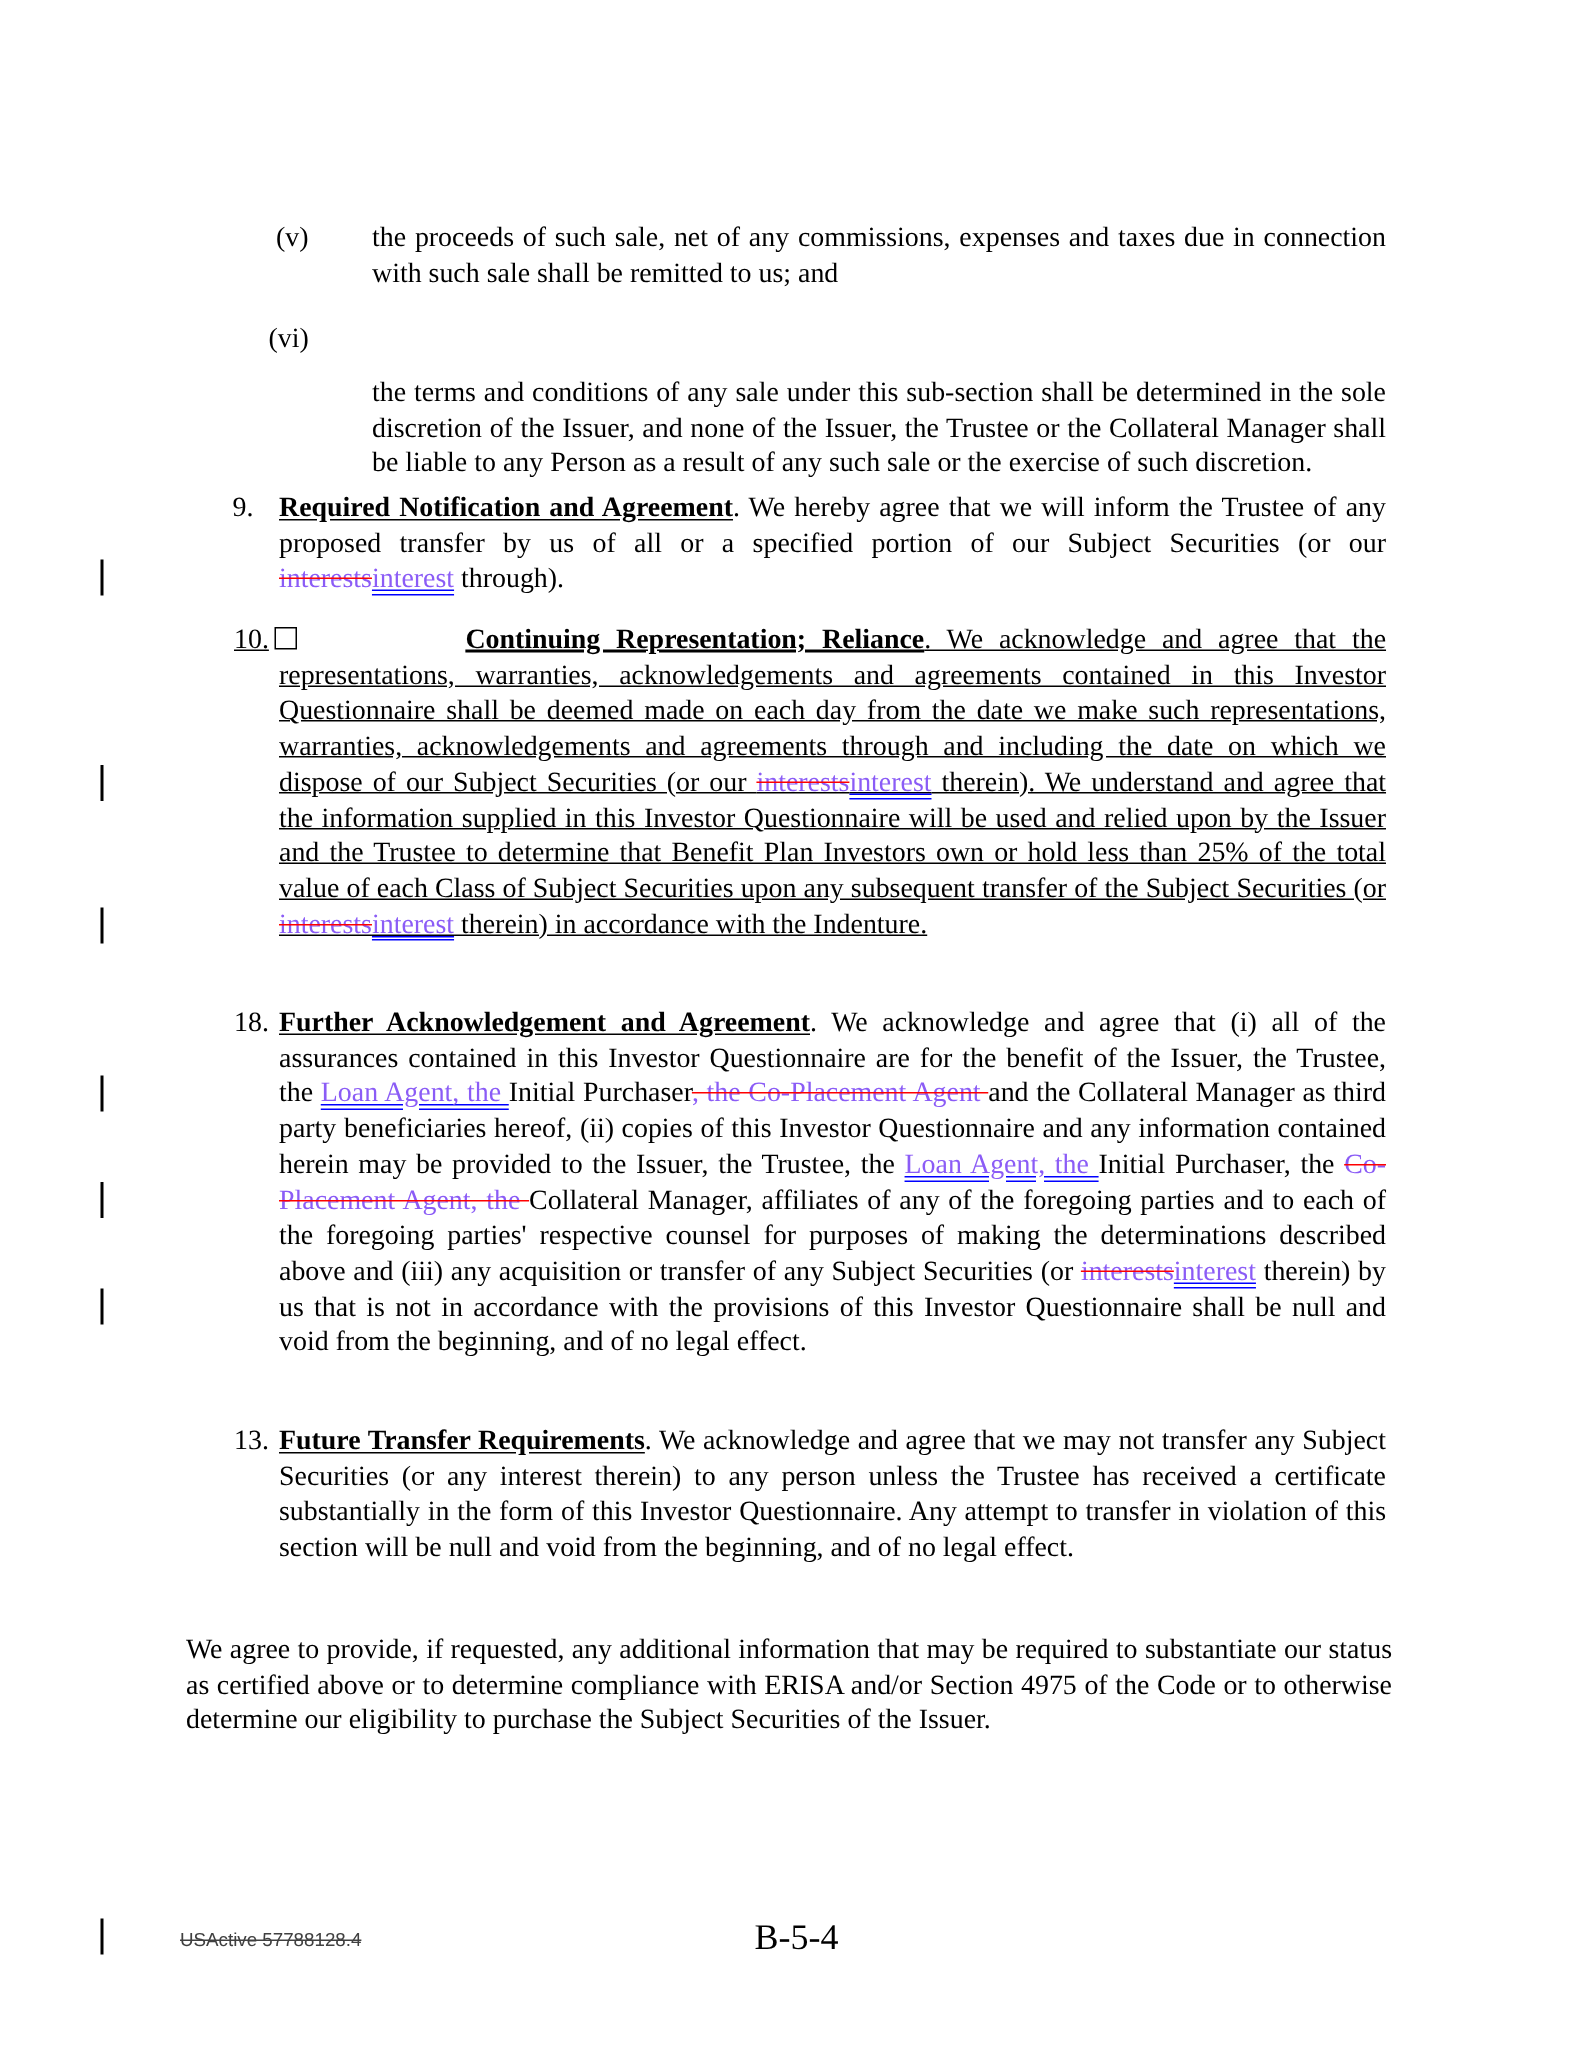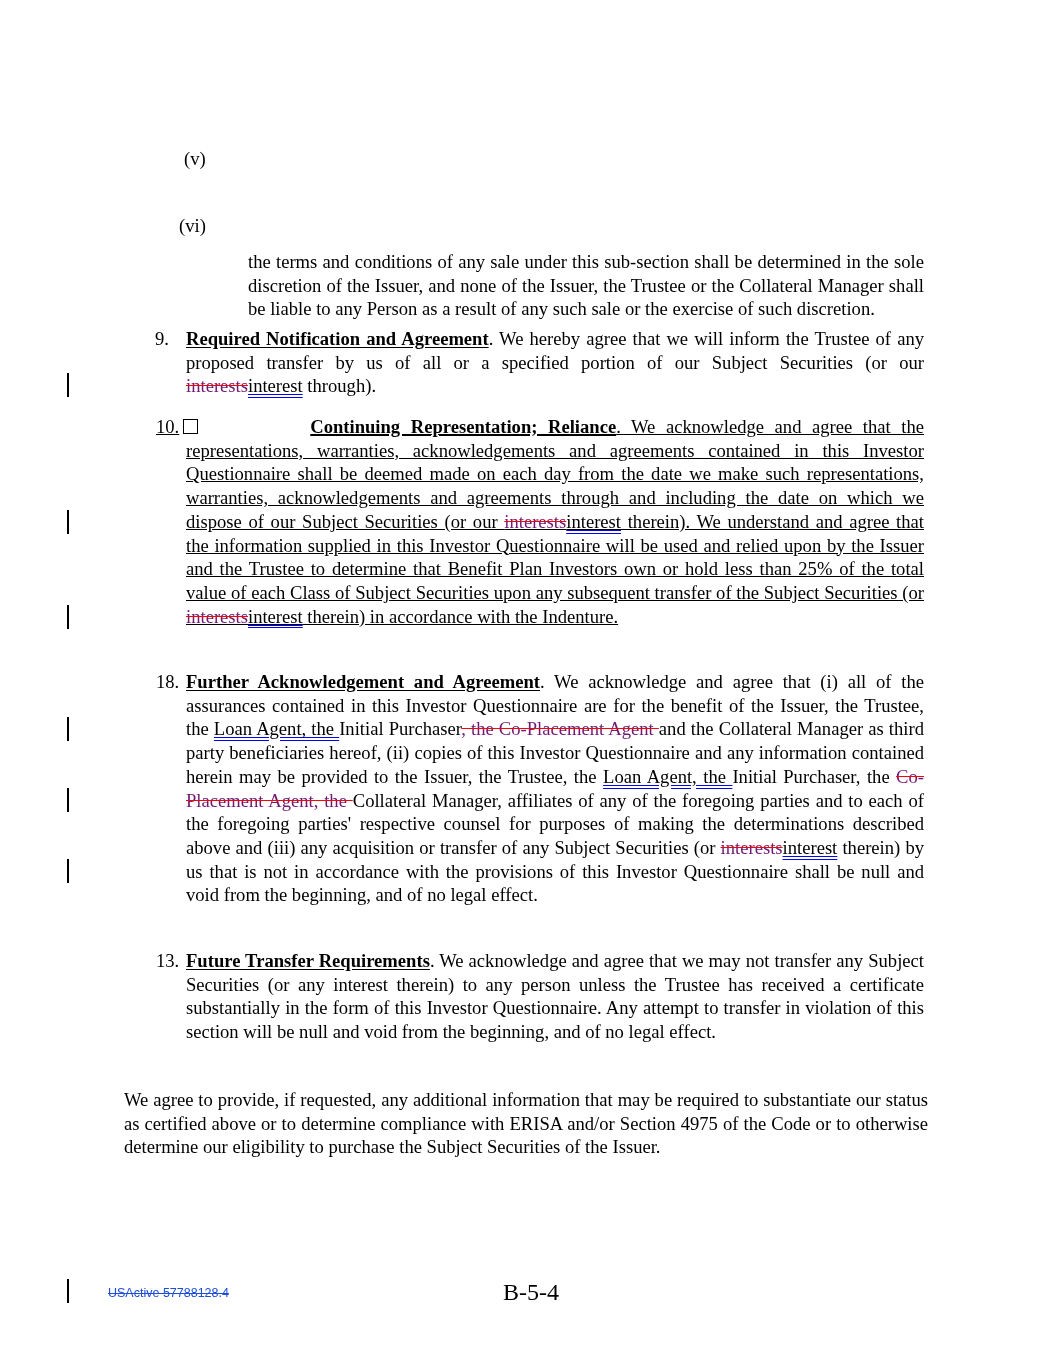--- a/index.html
+++ b/index.html
@@ -3,37 +3,38 @@
 <meta charset="utf-8">
 <style>
   html, body { margin: 0; padding: 0; background: #ffffff; }
   body { width: 1055px; height: 1365px; position: relative; overflow: hidden;
          font-family: "Liberation Serif", "DejaVu Serif", serif; color: #000; }
   .page { position: absolute; left: 0; top: 0; width: 1055px; height: 1365px; }
   .para { position: absolute; font-size: 18.6px; line-height: 23.7px; text-align: justify;
           text-align-last: auto; }
   .num { position: absolute; font-size: 18.6px; line-height: 23.7px; }
   .head { font-weight: bold; text-decoration: underline; text-underline-offset: 2px; }
-  .del { color: #701a75; text-decoration: line-through; text-decoration-color: #ff0000; }
-  .ins { color: #000000; text-decoration: underline double; text-decoration-color: #0000ff;
+  .del { color: #8b5cf6; text-decoration: line-through; text-decoration-color: #ff0000; }
+  .ins { color: #8b5cf6; text-decoration: underline double; text-decoration-color: #0000ff;
          text-underline-offset: 2px; }
   .checkbox { display: inline-block; width: 15px; height: 15px; border: 1px solid #000;
               vertical-align: -1px; margin-left: 4px; box-sizing: border-box; }
   .changebar { position: absolute; left: 67px; width: 2px; height: 24px; background: #000; }
-  .footer-id { position: absolute; left: 108px; top: 1286px; font-family: "Liberation Sans", "DejaVu Sans", sans-serif;
-               font-size: 12.5px; color: #1d4ed8; text-decoration: line-through; }
+  .footer-id { position: absolute; left: 120px; top: 1286px; font-family: "Liberation Sans", "DejaVu Sans", sans-serif;
+               font-size: 12.5px; color: #404040; text-decoration: line-through; }
   .page-num { position: absolute; left: 503px; top: 1279px; font-size: 24px; }
   .tab-gap { display: inline-block; width: 112px; }
 </style>
 </head>
 <body>
 
 <div class="page">
 
   <div class="num" style="left:184px; top:147px;">(v)</div>
+  <div class="para" style="left:248px; top:147px; width:676px;">the proceeds of such sale, net of any commissions, expenses and taxes due in connection with such sale shall be remitted to us; and</div>
 
   <div class="num" style="left:179px; top:214px;">(vi)</div>
   <div class="para" style="left:248px; top:214px; width:676px;margin-top:36px;">the terms and conditions of any sale under this sub-section shall be determined in the sole discretion of the Issuer, and none of the Issuer, the Trustee or the Collateral Manager shall be liable to any Person as a result of any such sale or the exercise of such discretion.</div>
 
   <div class="num" style="left:155px; top:327px;">9.</div>
   <div class="para" style="left:186px; top:327px; width:738px;"><span class="head">Required Notification and Agreement</span><span>. We hereby agree that we will inform the Trustee of any proposed transfer by us of all or a specified portion of our Subject Securities (or our </span><span class="del">interests</span><span class="ins">interest</span><span> through).</span></div>
 
   <div class="para" style="left:156px; top:415px; width:768px; text-indent:0;">
     <div style="padding-left:30px; text-indent:-30px;text-decoration:underline;">
       <span>10.</span><span class="checkbox"></span><span class="tab-gap"></span><span class="head">Continuing Representation; Reliance</span><span>. We acknowledge and agree that the representations, warranties, acknowledgements and agreements contained in this Investor Questionnaire shall be deemed made on each day from the date we make such representations, warranties, acknowledgements and agreements through and including the date on which we dispose of our Subject Securities (or our </span><span class="del">interests</span><span class="ins">interest</span><span> therein). We understand and agree that the information supplied in this Investor Questionnaire will be used and relied upon by the Issuer and the Trustee to determine that Benefit Plan Investors own or hold less than 25% of the total value of each Class of Subject Securities upon any subsequent transfer of the Subject Securities (or </span><span class="del">interests</span><span class="ins">interest</span><span> therein) in accordance with the Indenture.</span>

